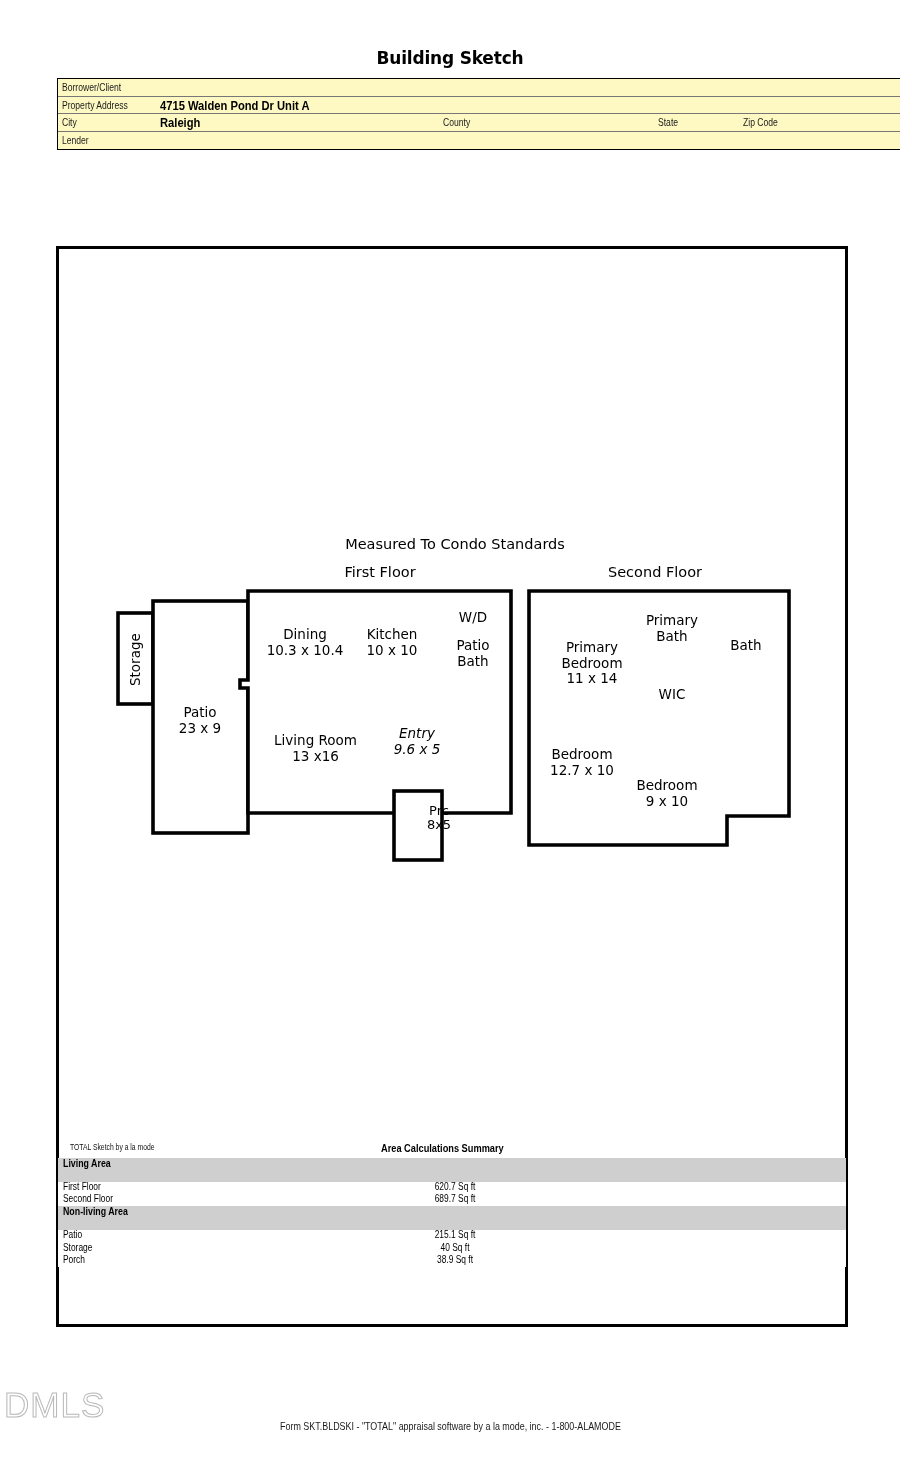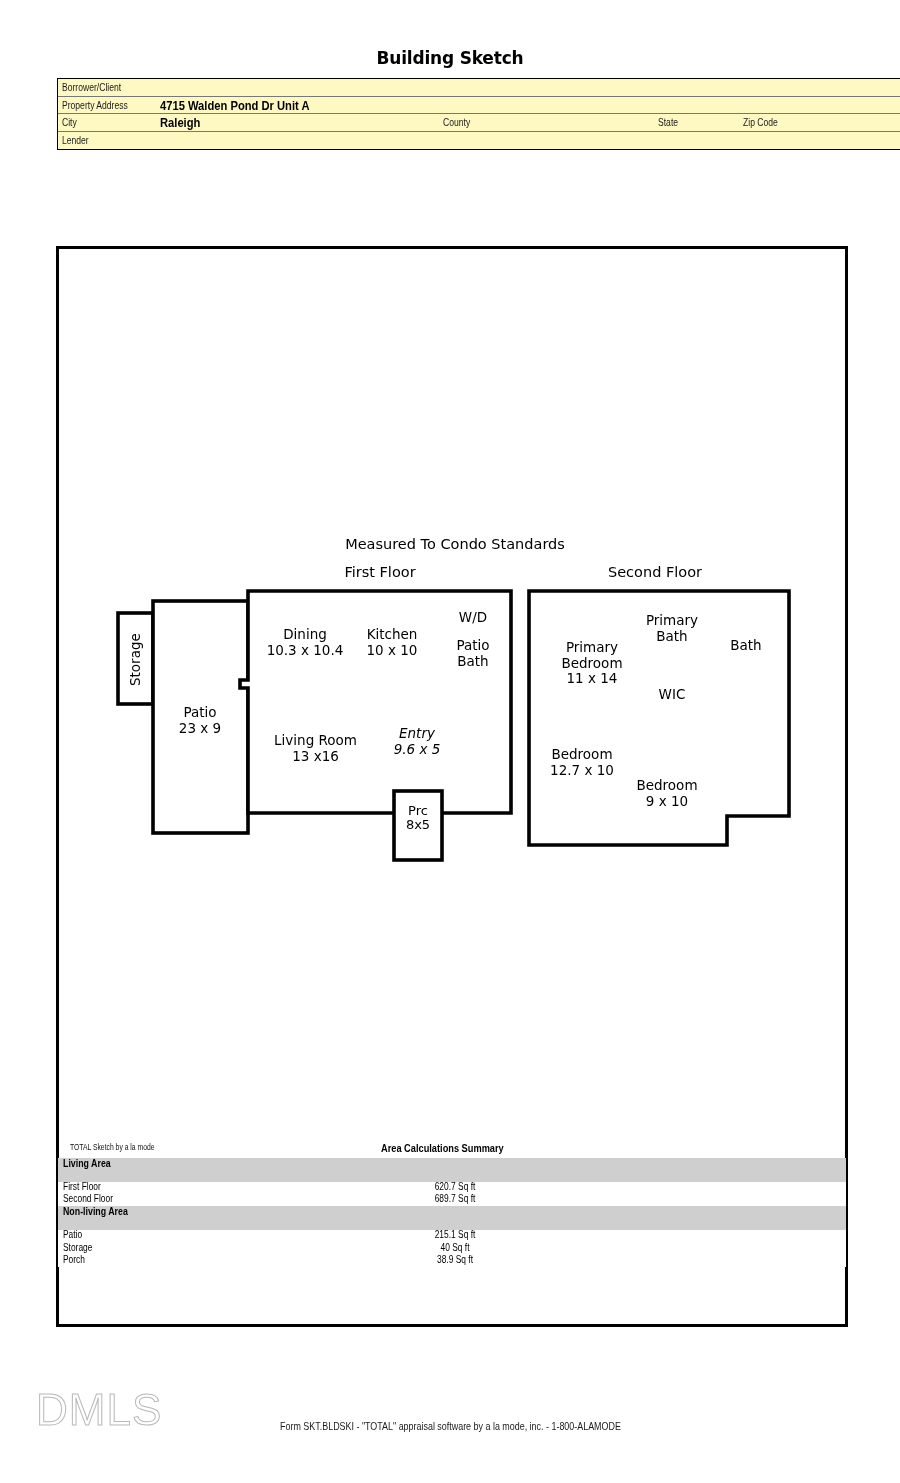--- a/index.html
+++ b/index.html
@@ -193,28 +193,27 @@
   }
   .area-row.total .nm,
   .area-row.total .vl { font-weight: bold; font-size: 10.5px; }
 
   
   .dmls-logo {
     position: absolute;
     left: 4px;
     top: 1385px;
     font-family: "Liberation Sans", sans-serif;
-    font-size: 44px;
+    font-size: 35px;
     letter-spacing: 1px;
     color: #ffffff;
     -webkit-text-stroke: 1px #b9b9b9;
     text-shadow: 0 0 0 #e8e8e8;
     white-space: nowrap;
     user-select: none;
-    margin-left: 32px;
   }
   .form-footer {
     position: absolute;
     left: 0;
     top: 1420px;
     width: 900px;
     text-align: center;
     font-size: 10.5px;
     font-family: "Liberation Sans", sans-serif;
     color: #1a1a1a;
@@ -286,21 +285,21 @@
 
 <div class="plan-label" style="left:438px; top:610px; width:70px;">W/D</div>
 
 <div class="plan-label" style="left:440px; top:638px; width:66px;">Patio
 Bath</div>
 
 <div class="plan-label" style="left:258px; top:733px; width:115px;"><span>Living Room</span><br><span>13 x16</span></div>
 
 <div class="plan-label" style="left:376px; top:726px; width:82px;font-style:italic;"><span>Entry</span><br><span>9.6 x 5</span></div>
 
-<div class="plan-label small" style="left:395px; top:804px; width:46px; line-height:14px;"><span>Prc</span><br><span>8x5</span></div>
+<div class="plan-label small" style="left:395px; top:804px; width:46px; line-height:14px;padding-left:21px;"><span>Prc</span><br><span>8x5</span></div>
 
 <div class="plan-label" style="left:632px; top:613px; width:80px;">Primary
 Bath</div>
 
 <div class="plan-label" style="left:715px; top:638px; width:62px;">Bath</div>
 
 <div class="plan-label" style="left:546px; top:640px; width:92px;"><span>Primary
 Bedroom</span><br><span>11 x 14</span></div>
 
 <div class="plan-label" style="left:640px; top:687px; width:64px;">WIC</div>

